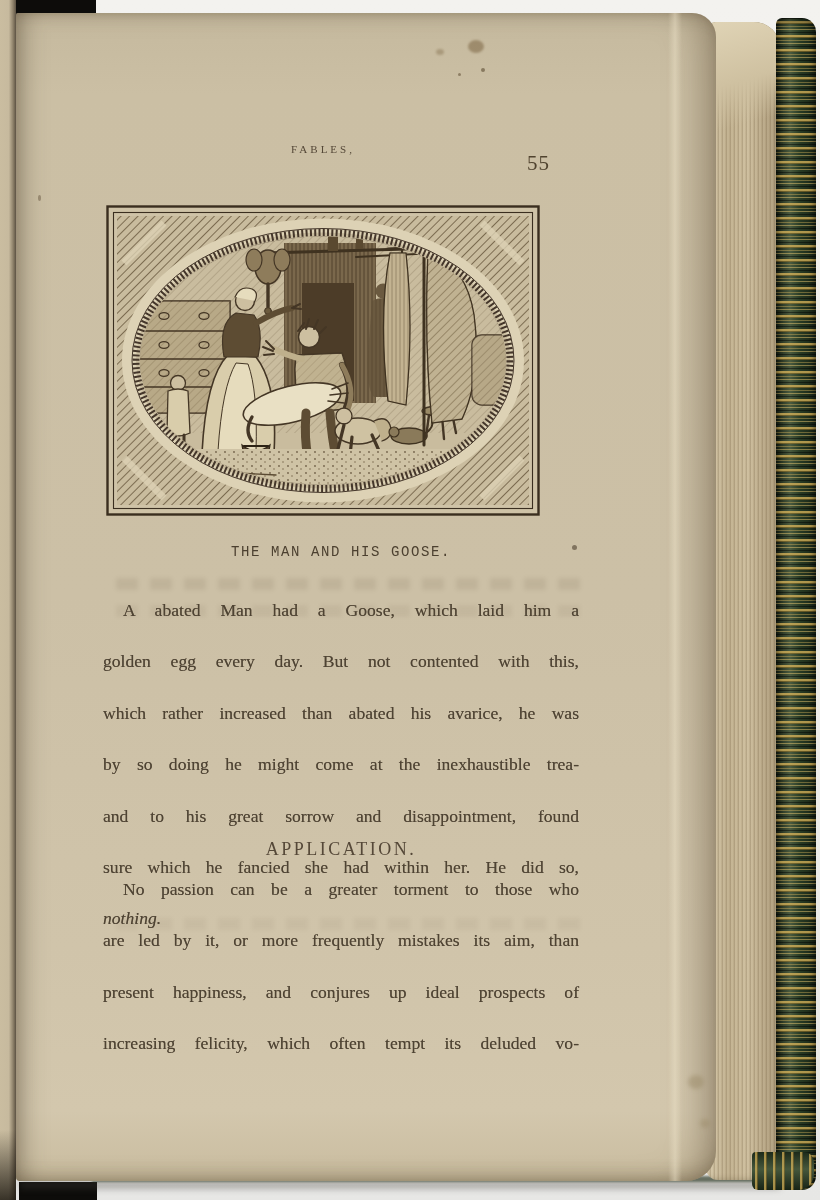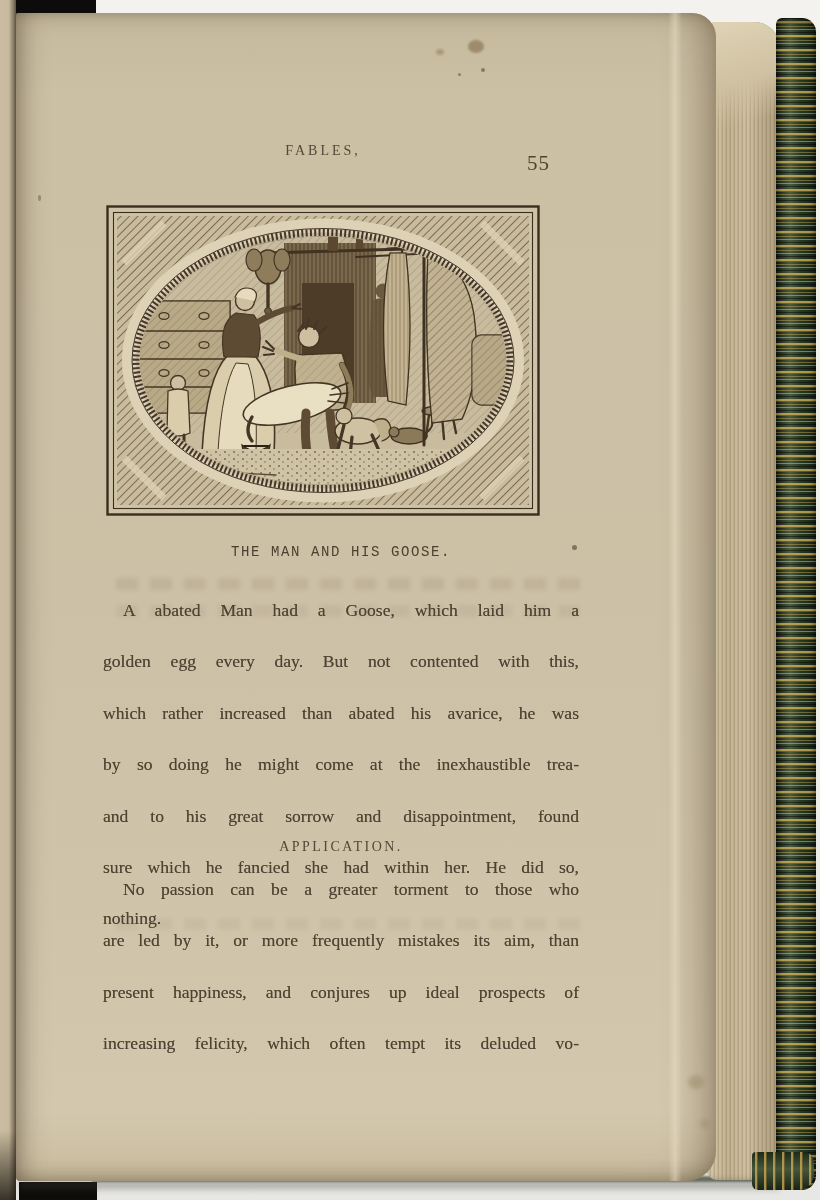--- a/index.html
+++ b/index.html
@@ -79,43 +79,43 @@
 
   
   .ghost{position:absolute;left:100px;width:470px;height:12px;opacity:.10;filter:blur(2px);
     background:repeating-linear-gradient(90deg,#5a4a34 0 22px,rgba(0,0,0,0) 22px 34px);}
   .g1{top:565px;} .g2{top:592px;opacity:.07;} .g3{top:905px;opacity:.06;}
 
   
   .text-col{position:absolute;left:87px;top:0;width:476px;height:100%;color:#4e4333;}
   .running-head{
     position:absolute;top:130px;left:0;width:100%;text-align:center;
-    font-size:14px;letter-spacing:3px;color:#554838;
+    font-size:11px;letter-spacing:3px;color:#554838;
   }
   .running-head .head-title{display:inline-block;transform:translateX(-18px);}
   .page-number{position:absolute;top:124px;left:424px;font-size:21px;color:#50432f;letter-spacing:1px;margin-top:14px;}
 
   .engraving-box{position:absolute;left:90px;top:192px;width:434px;height:311px;}
 
   .fable-title{
     position:absolute;top:531px;left:0;width:100%;text-align:center;
     font-size:14px;letter-spacing:1.6px;color:#4c4030;white-space:nowrap;font-family:Liberation Mono, monospace;
   }
   .para{position:absolute;left:0;width:476px;font-size:17.6px;line-height:25.7px;color:#4e4333;
     text-shadow:0 0 .5px rgba(62,50,34,.55);}
   .para-fable{top:585px;}
   .para-application{top:864px;}
   .jline{text-align:justify;}
   .jline::after{content:"";display:inline-block;width:100%;height:0;}
   .jline.first{text-indent:20px;}
-  .jline.last{text-align:left;}
+  .jline.last{text-align:left;font-style:italic;}
   .jline.last::after{content:none;}
   .application-head{
     position:absolute;top:826px;left:0;width:100%;text-align:center;
-    font-size:14px;letter-spacing:2.5px;color:#554838;
+    font-size:18px;letter-spacing:2.5px;color:#554838;
   }
 </style>
 </head>
 <body>
 
 <div class="stage">
 
   <div class="black-wedge-top"></div>
   <div class="black-wedge-bottom"></div>
   <div class="left-page-strip"></div>

